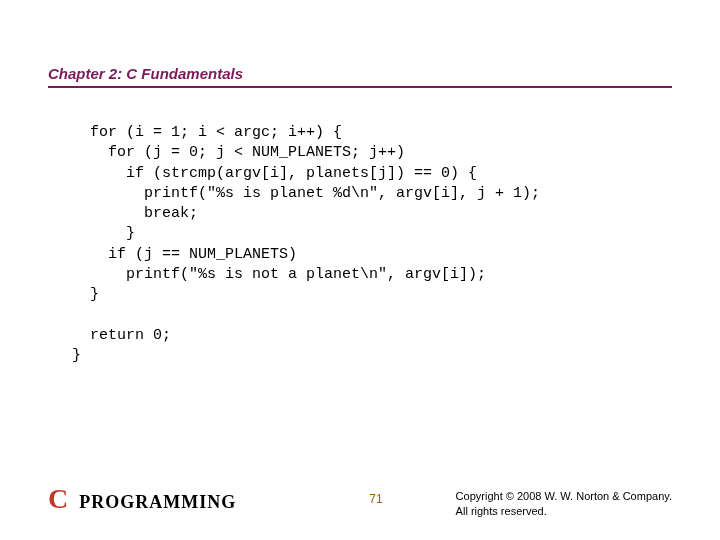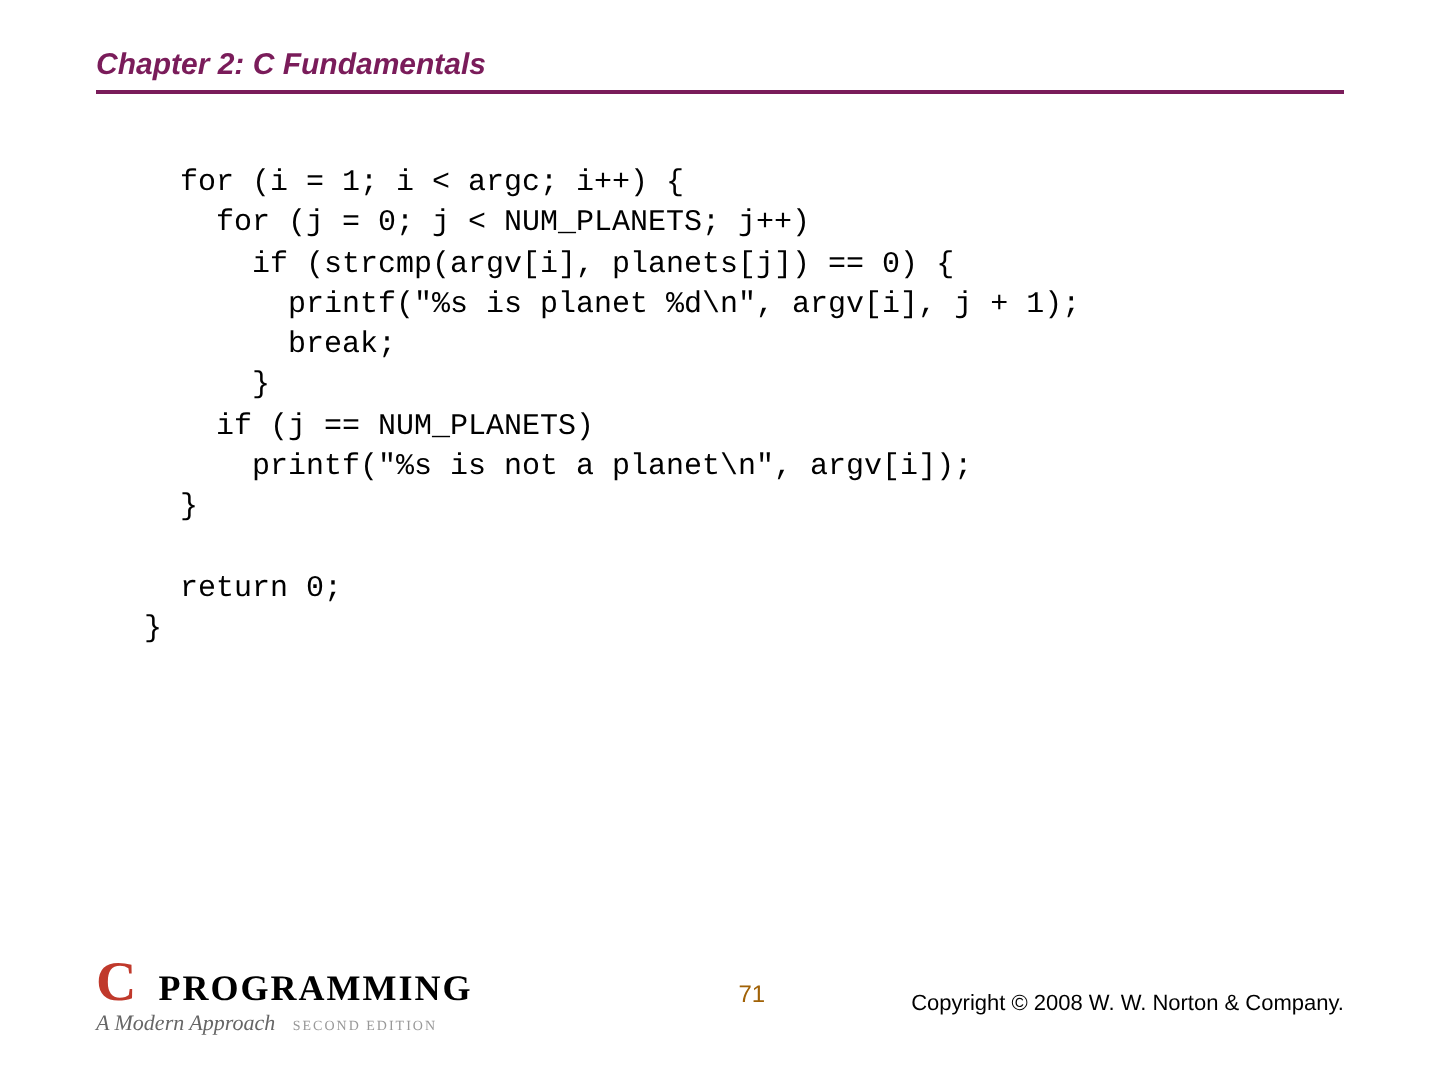--- a/index.html
+++ b/index.html
@@ -12,20 +12,21 @@
     padding: 24px 48px 0 48px;
   }
   .chapter-title {
     color: #7a1c5a;
     font-style: italic;
     font-weight: bold;
     font-size: 15px;
     border-bottom: 2px solid #7a1c5a;
     padding-bottom: 4px;
     margin-bottom: 18px;
+    margin-top: 41px;
   }
   .code-block {
     font-family: "Courier New", Courier, monospace;
     font-size: 15px;
     line-height: 1.35;
     white-space: pre;
     color: #000;
     padding-left: 24px;
     margin-top: 35px;
   }
@@ -107,22 +108,19 @@
 
   return 0;
 }</div>
 
 <div class="footer">
   <div class="logo">
     <div class="logo-top">
       <span class="logo-c">C</span>
       <span class="logo-prog">PROGRAMMING</span>
     </div>
-    <div class="logo-sub">
-      <span>A Modern Approach</span>
-      <span class="logo-ed">SECOND EDITION</span>
-    </div>
   </div>
   <div class="page-num">71</div>
   <div class="copyright">
     <div>Copyright © 2008 W. W. Norton &amp; Company.</div>
+    <div>All rights reserved.</div>
   </div>
 </div>
 
 </body></html>

